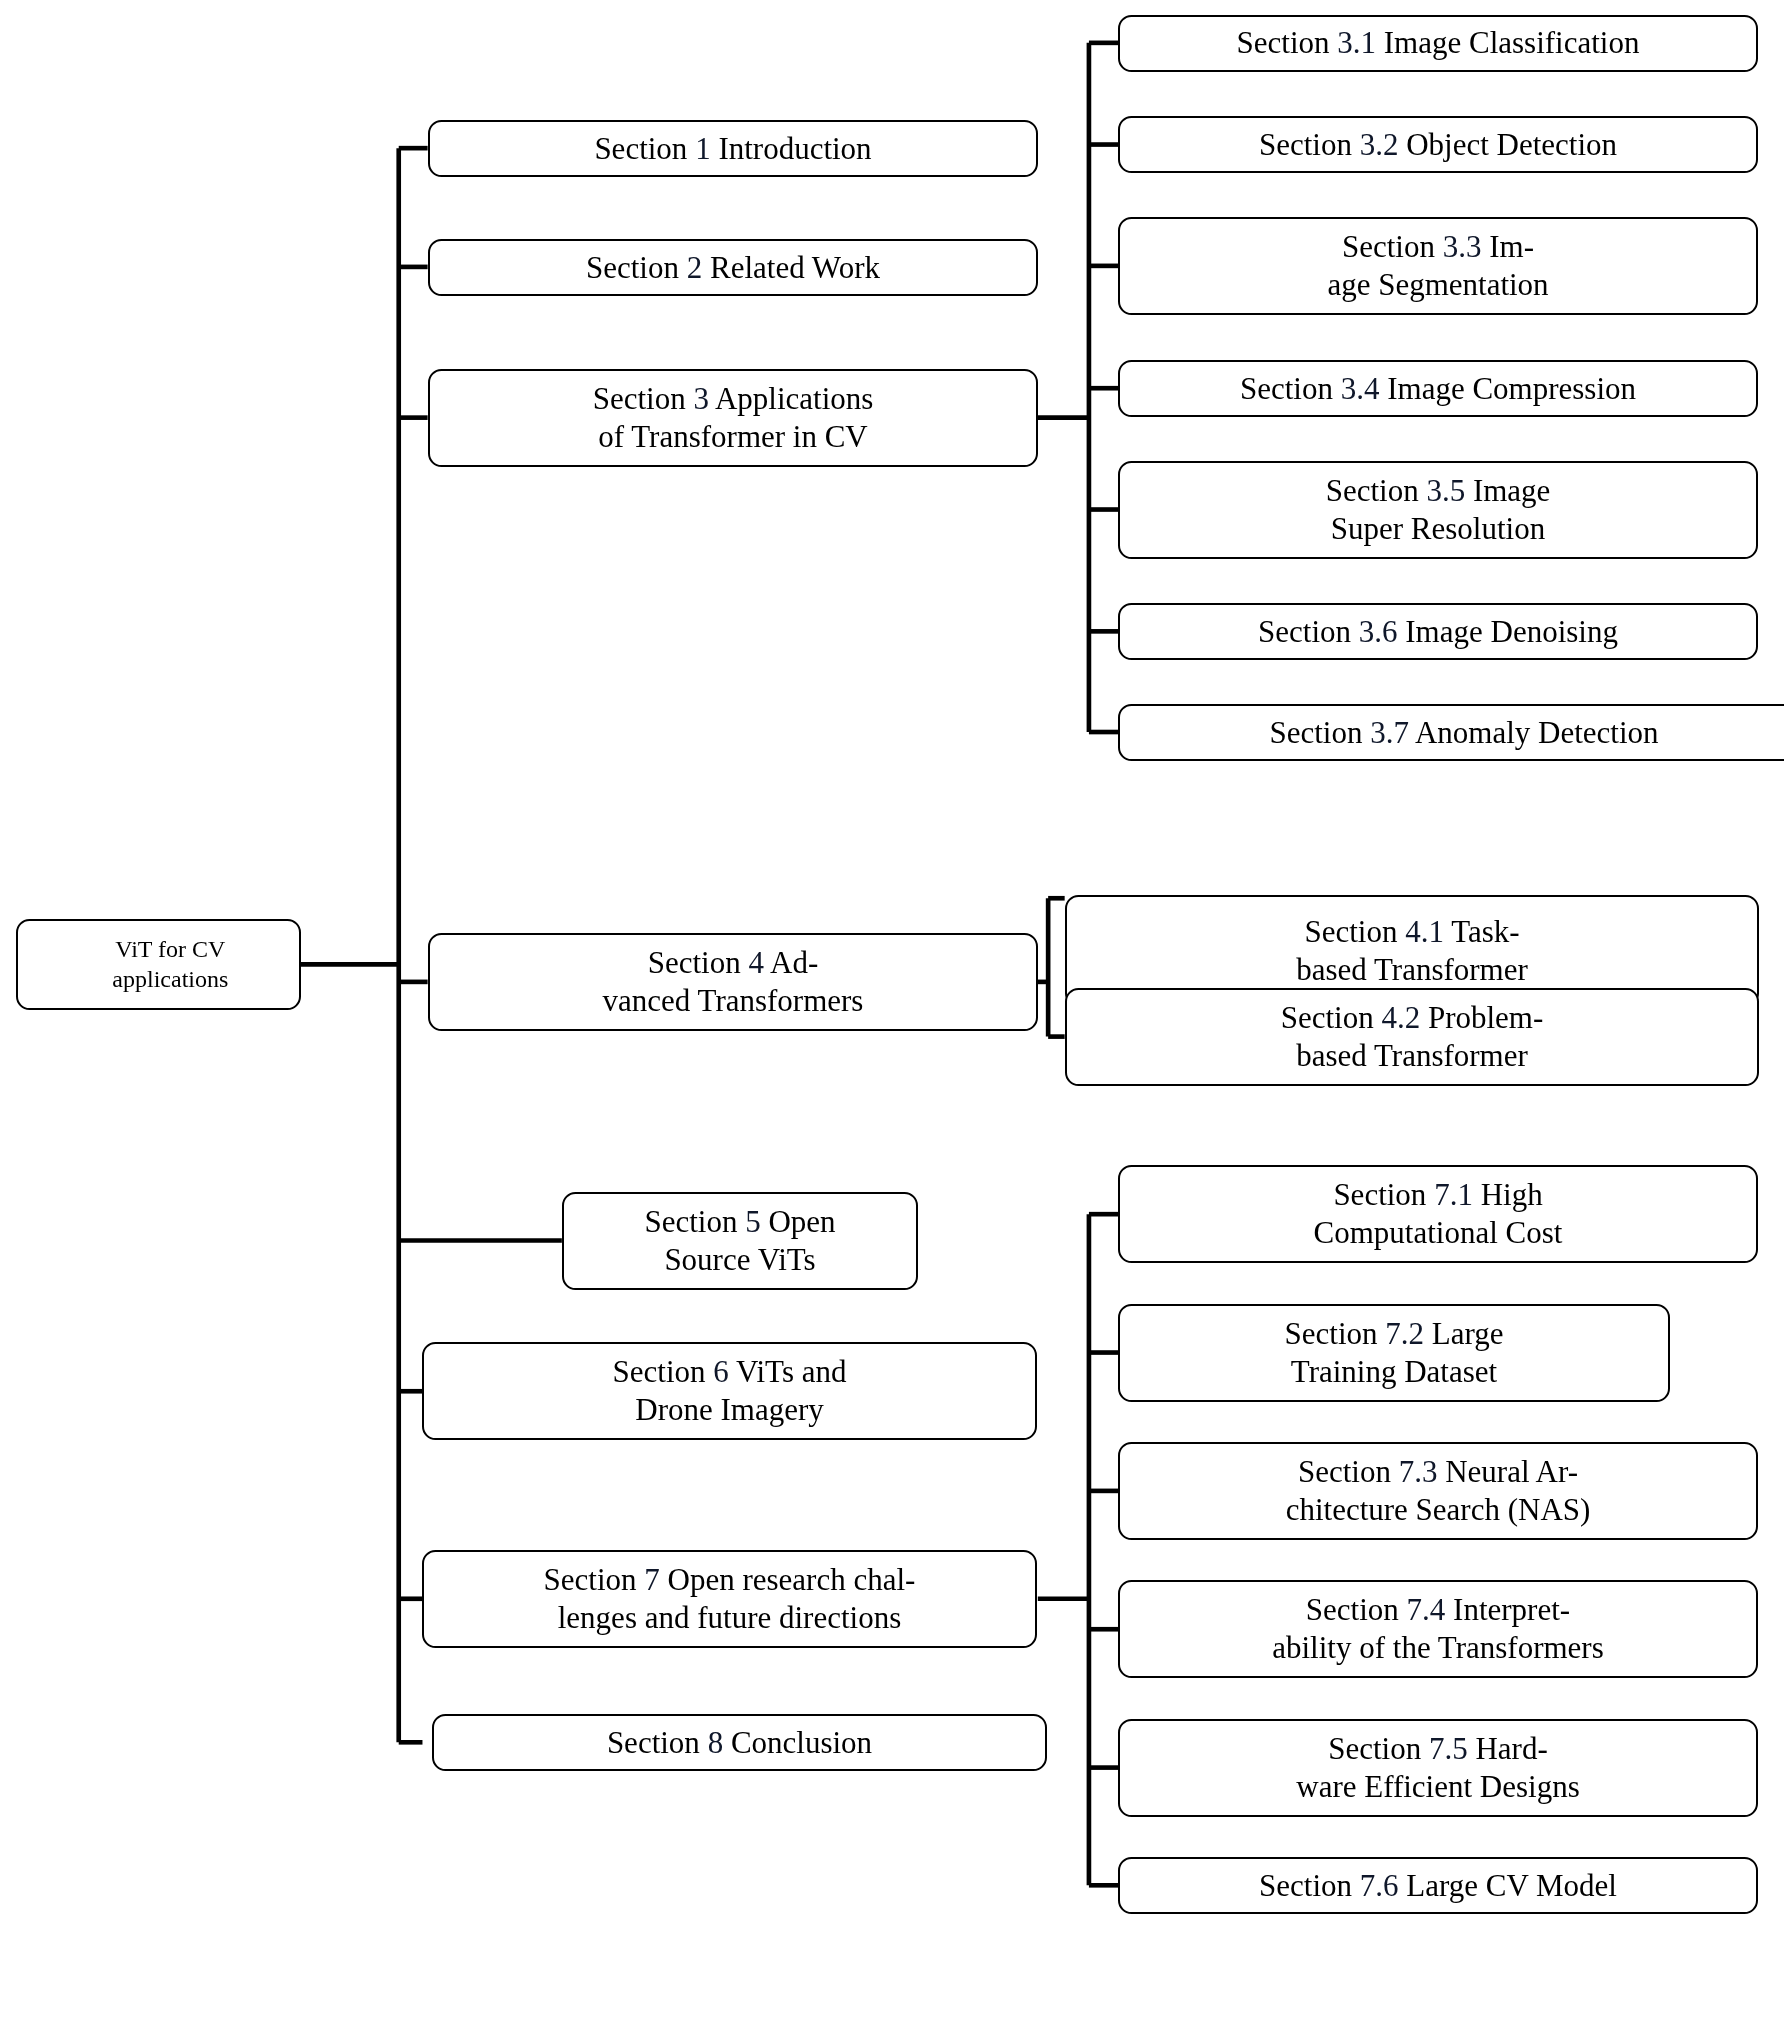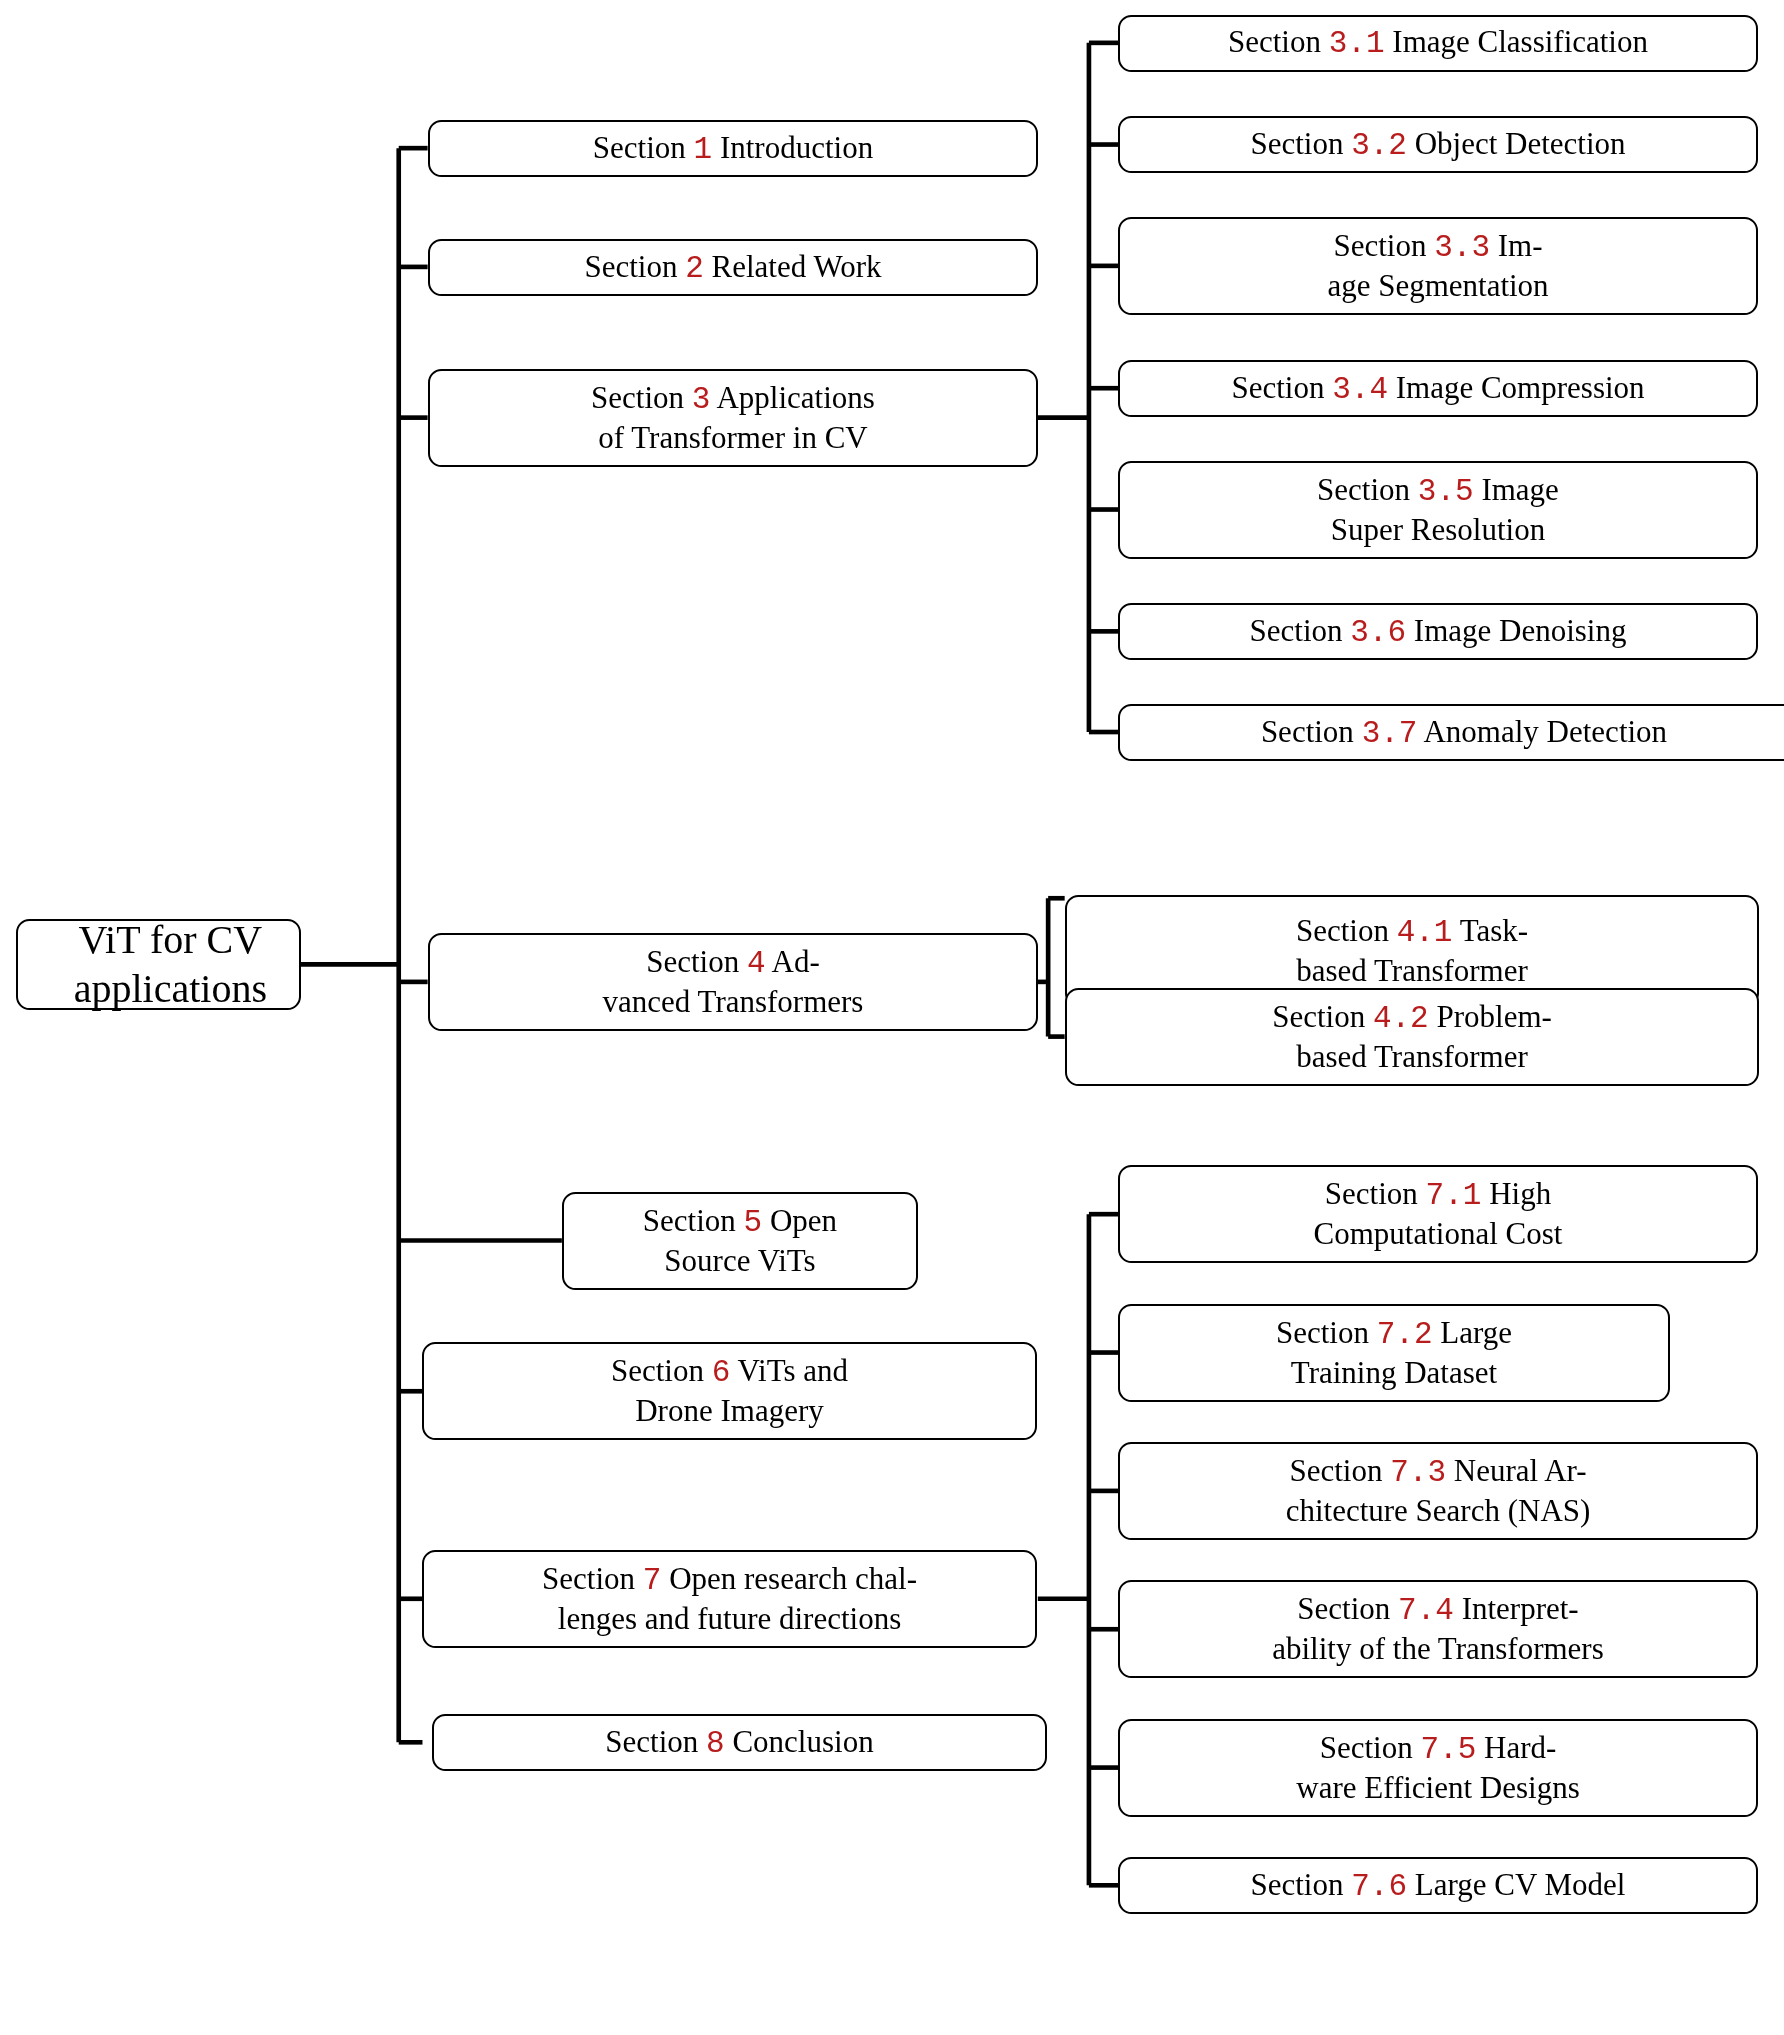--- a/index.html
+++ b/index.html
@@ -15,22 +15,22 @@
     display:flex;
     align-items:center;
     justify-content:center;
     text-align:center;
     color:#000000;
     font-size:31px;
     line-height:1.22;
     padding:3.1px 9.3px;
     white-space:pre-line;
   }
-  .node .num{color:#b91c1c;font-family:Liberation Mono, monospace;}
-  .root{font-size:40px;padding-left:34px;}
+  .node .num{color:#0f172a;}
+  .root{font-size:24px;padding-left:34px;}
 </style>
 </head>
 <body>
 
 <div id="stage">
 
   <svg id="wires" viewBox="0 0 3457 3942" xmlns="http://www.w3.org/2000/svg">
     <g stroke="#000000" stroke-width="9" fill="none" stroke-linecap="butt">
 
       <line x1="582" y1="1868" x2="772" y2="1868"></line>

